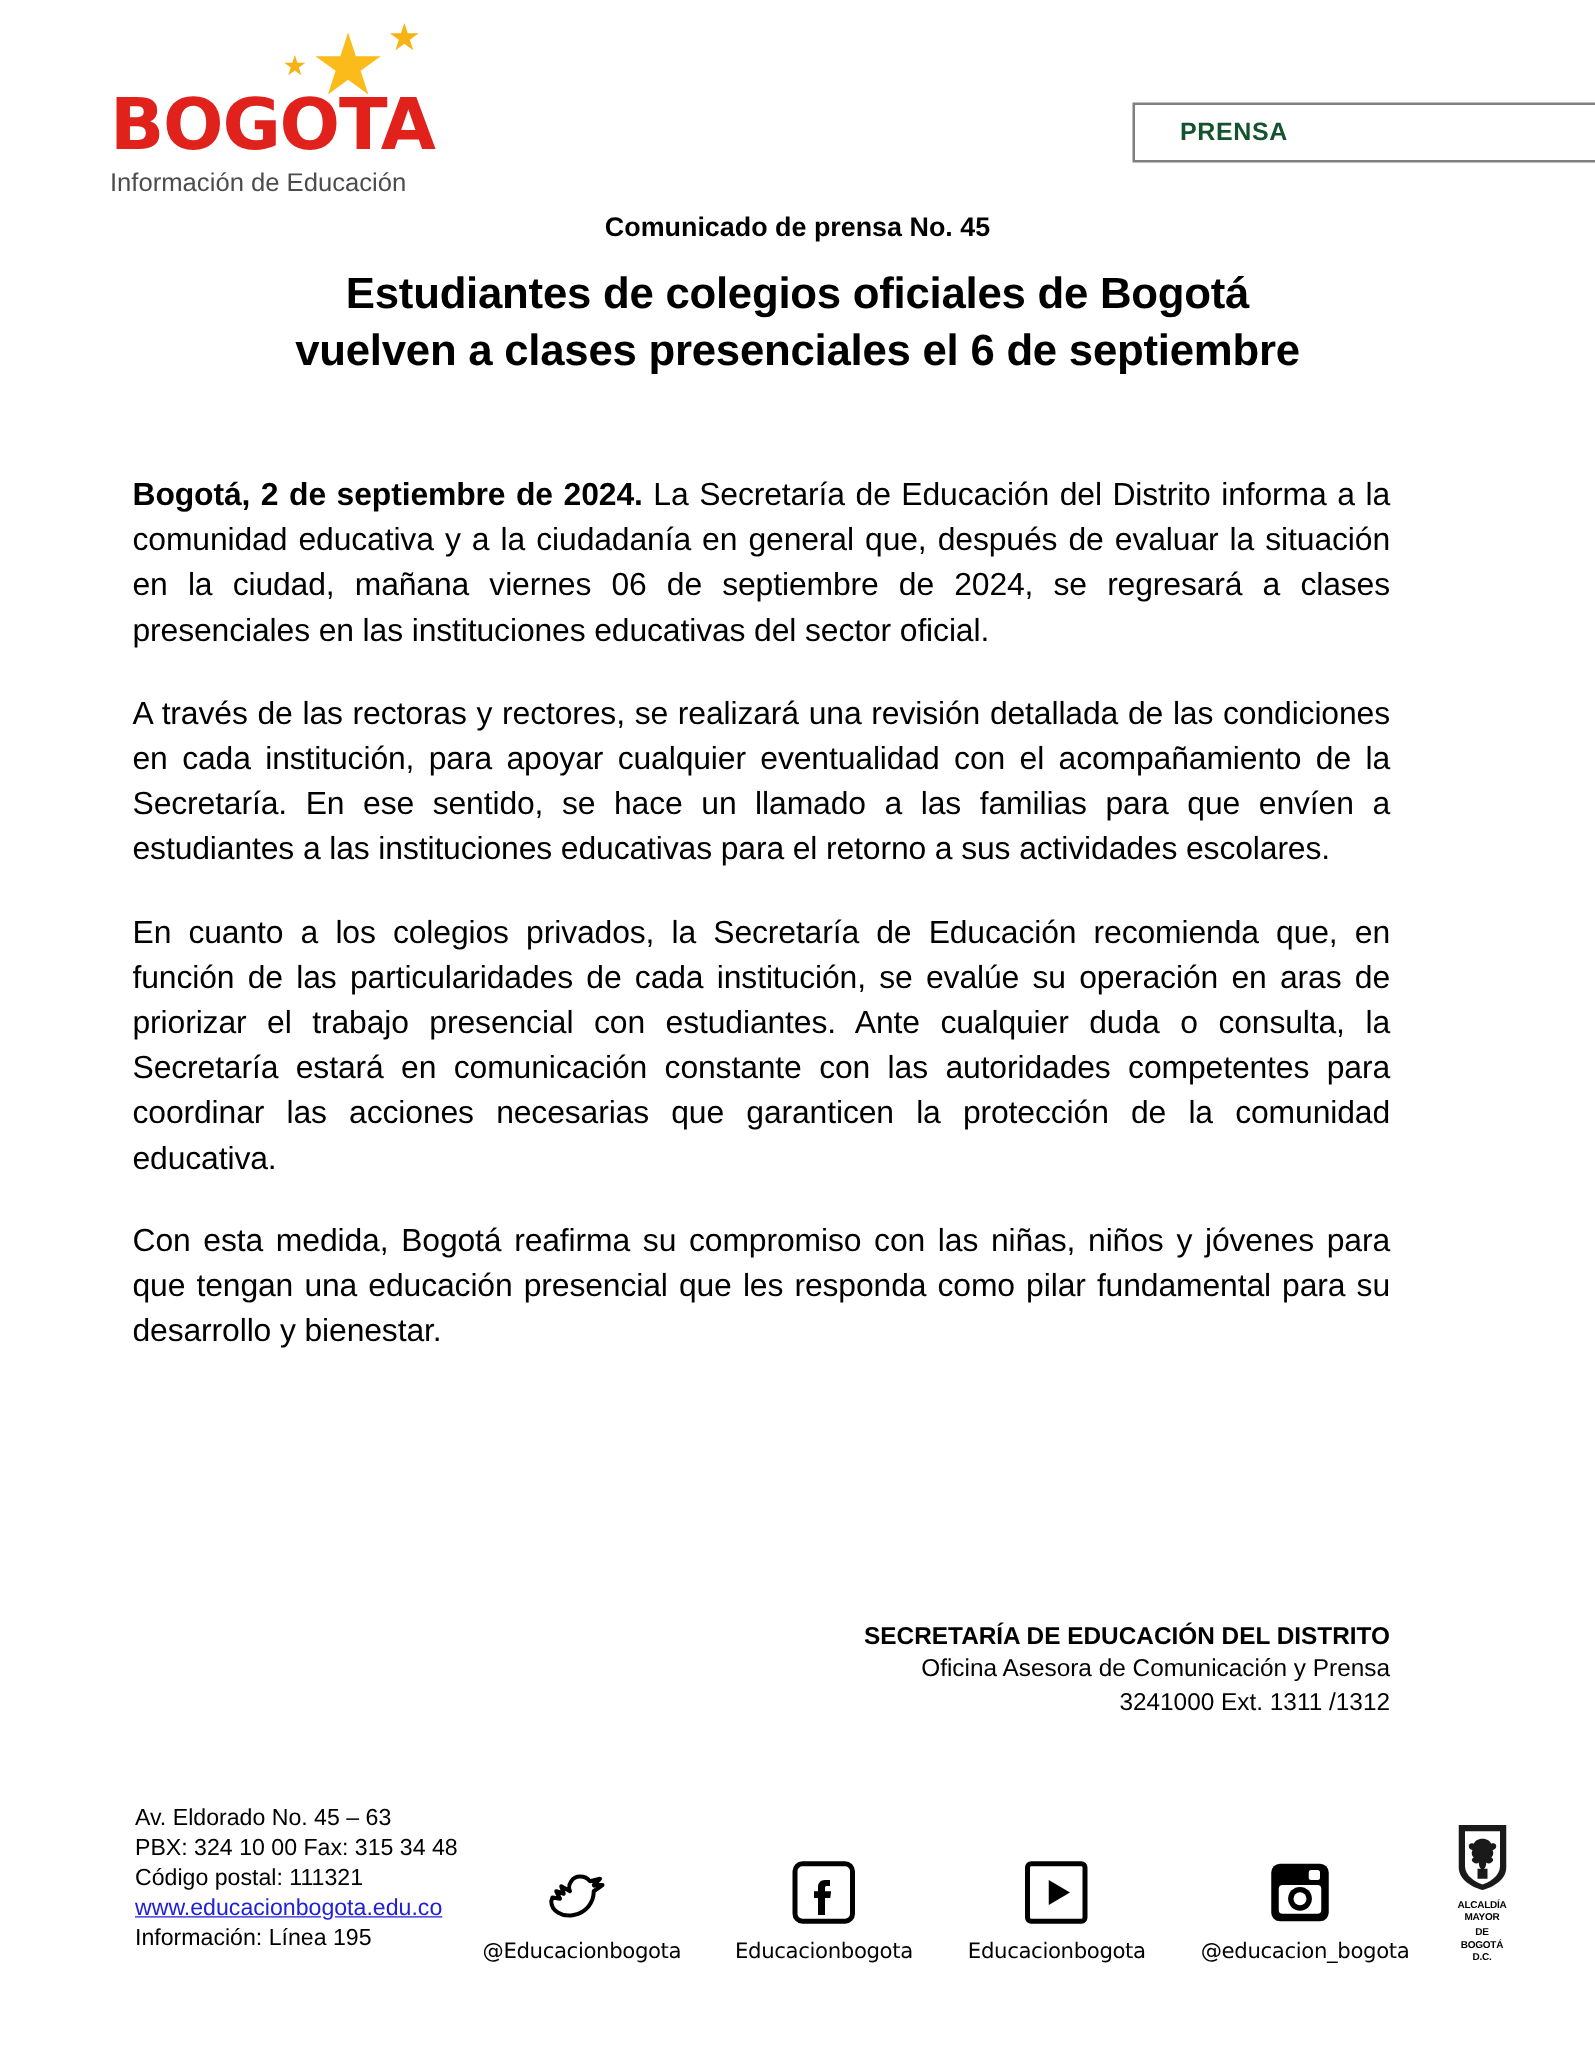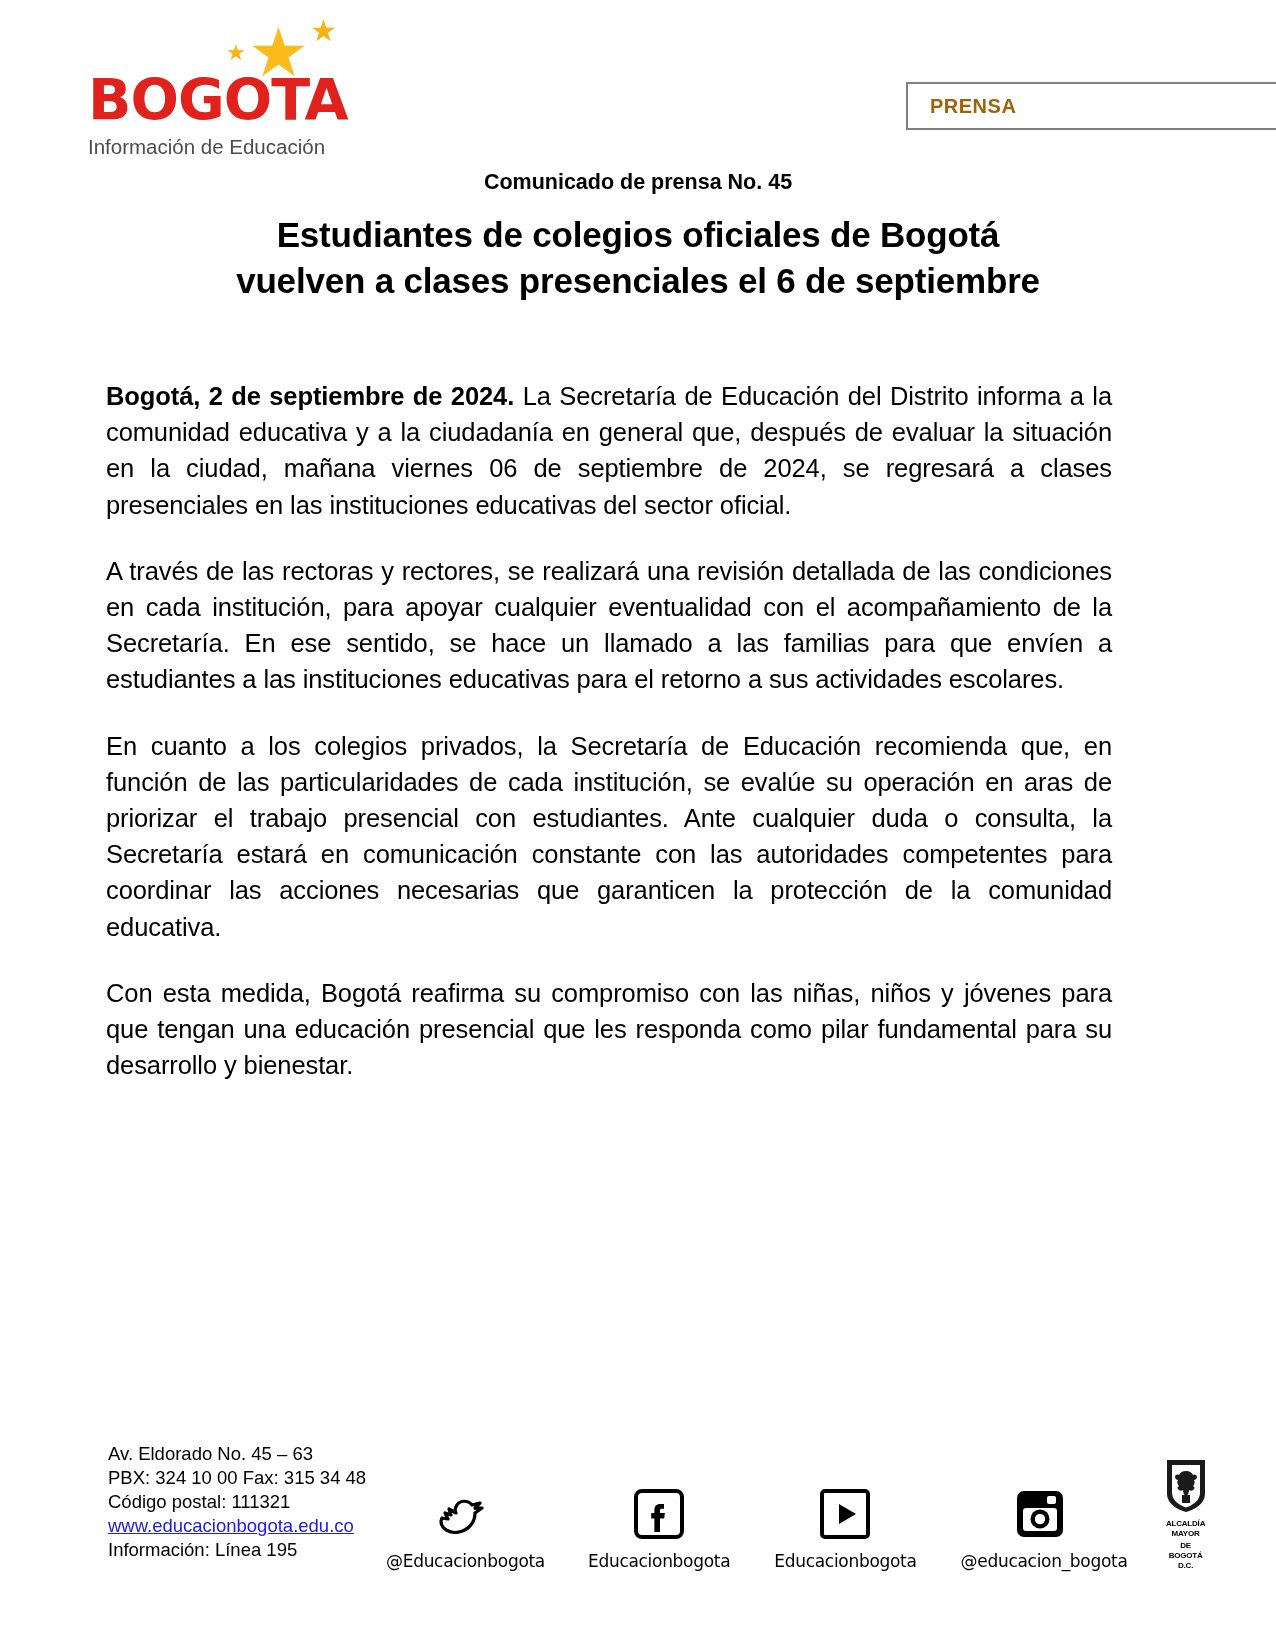--- a/index.html
+++ b/index.html
@@ -68,25 +68,25 @@
     left: 906px;
     top: 82px;
     width: 420px;
     height: 48px;
     border: 2px solid #808080;
     box-sizing: border-box;
     background: #ffffff;
   }
   .prensa-label {
     position: absolute;
-    left: 22px;
+    left: 36px;
     top: 11px;
     font-size: 20px;
     font-weight: bold;
-    color: #a16207;
+    color: #14532d;
     letter-spacing: 0.5px;
   }
 
   
   .comunicado {
     position: absolute;
     top: 170px;
     left: 0; right: 0;
     text-align: center;
     font-size: 21.5px;
@@ -224,20 +224,25 @@
 
   <div class="body-wrap">
     <p class="para">
       <b>Bogotá, 2 de septiembre de 2024.</b><span> La Secretaría de Educación del Distrito informa a la comunidad educativa y a la ciudadanía en general que, después de evaluar la situación en la ciudad, mañana viernes 06 de septiembre de 2024, se regresará a clases presenciales en las instituciones educativas del sector oficial.</span>
     </p>
     <p class="para">A través de las rectoras y rectores, se realizará una revisión detallada de las condiciones en cada institución, para apoyar cualquier eventualidad con el acompañamiento de la Secretaría. En ese sentido, se hace un llamado a las familias para que envíen a estudiantes a las instituciones educativas para el retorno a sus actividades escolares.</p>
     <p class="para">En cuanto a los colegios privados, la Secretaría de Educación recomienda que, en función de las particularidades de cada institución, se evalúe su operación en aras de priorizar el trabajo presencial con estudiantes. Ante cualquier duda o consulta, la Secretaría estará en comunicación constante con las autoridades competentes para coordinar las acciones necesarias que garanticen la protección de la comunidad educativa.</p>
     <p class="para last">Con esta medida, Bogotá reafirma su compromiso con las niñas, niños y jóvenes para que tengan una educación presencial que les responda como pilar fundamental para su desarrollo y bienestar.</p>
   </div>
 
+  <div class="signature">
+    <div class="sig-line1">SECRETARÍA DE EDUCACIÓN DEL DISTRITO</div>
+    <div class="sig-line2">Oficina Asesora de Comunicación y Prensa</div>
+    <div class="sig-line3">3241000 Ext. 1311 /1312</div>
+  </div>
 
   <div class="footer-address">
     <div>Av. Eldorado No. 45 – 63</div>
     <div>PBX: 324 10 00 Fax: 315 34 48</div>
     <div>Código postal: 111321</div>
     <div><a class="footer-link" href="#">www.educacionbogota.edu.co</a></div>
     <div>Información: Línea 195</div>
   </div>
 
   <div class="social-row">

